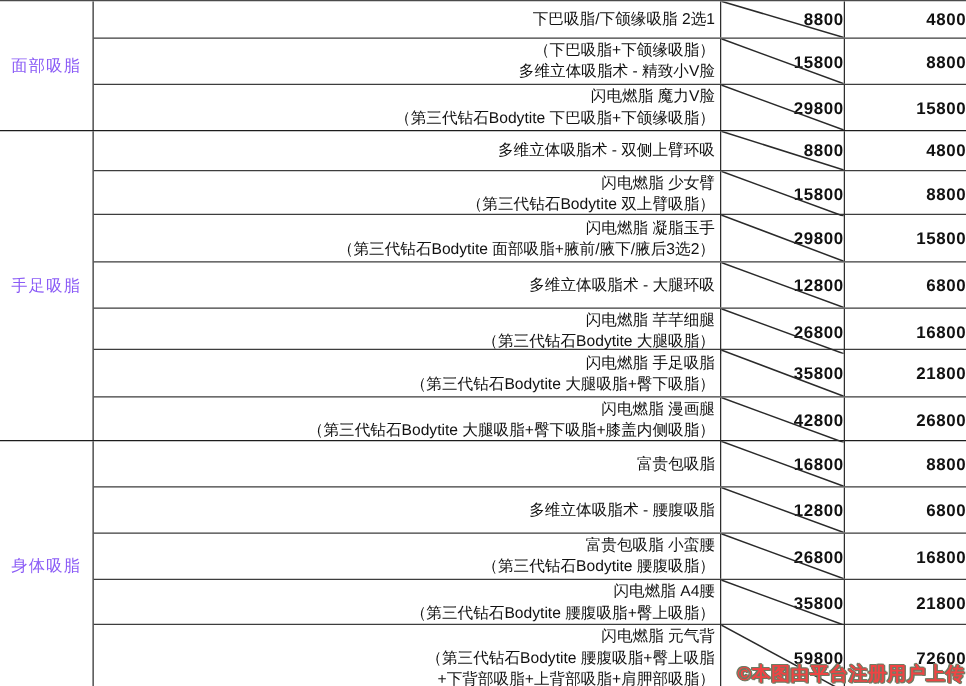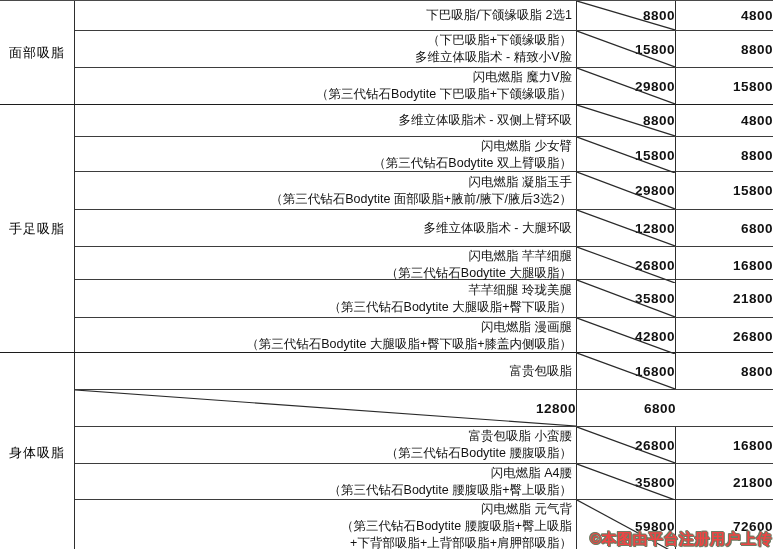--- a/index.html
+++ b/index.html
@@ -20,21 +20,21 @@
     width: 75px;
     box-sizing: border-box;
     border-right: 1px solid #2e2e2e;
     display: flex;
     align-items: center;
     justify-content: center;
   }
   .cat-label {
     font-size: 13px;
     letter-spacing: 1px;
-    color: #000000;
+    color: #8b5cf6;
     white-space: nowrap;
   }
   .rows { flex: 1; display: flex; flex-direction: column; }
   .row {
     display: grid;
     grid-template-columns: 502px 99px 97px;
     box-sizing: border-box;
   }
   .row:not(.last) { border-bottom: 1px solid #3d3d3d; }
   .cell {
@@ -212,21 +212,21 @@
                 <line x1="0" y1="0" x2="100%" y2="100%" stroke="#2a2a2a" stroke-width="1.2"></line>
               </svg>
               <span>26800</span>
             </div>
             <div class="cell price-cell">
               <span>16800</span>
             </div>
           </div>
           <div class="row" style="height: 38px;">
             <div class="cell name-cell">
-              <div class="name-line">芊芊细腿 玲珑美腿</div>
+              <div class="name-line">闪电燃脂 手足吸脂</div>
               <div class="name-line">（第三代钻石Bodytite 大腿吸脂+臀下吸脂）</div>
             </div>
             <div class="cell price-cell orig-cell">
               <svg class="diag">
                 <line x1="0" y1="0" x2="100%" y2="100%" stroke="#2a2a2a" stroke-width="1.2"></line>
               </svg>
               <span>35800</span>
             </div>
             <div class="cell price-cell">
               <span>21800</span>
@@ -262,20 +262,23 @@
               <svg class="diag">
                 <line x1="0" y1="0" x2="100%" y2="100%" stroke="#2a2a2a" stroke-width="1.2"></line>
               </svg>
               <span>16800</span>
             </div>
             <div class="cell price-cell">
               <span>8800</span>
             </div>
           </div>
           <div class="row" style="height: 37px;">
+            <div class="cell name-cell">
+              <div class="name-line">多维立体吸脂术 - 腰腹吸脂</div>
+            </div>
             <div class="cell price-cell orig-cell">
               <svg class="diag">
                 <line x1="0" y1="0" x2="100%" y2="100%" stroke="#2a2a2a" stroke-width="1.2"></line>
               </svg>
               <span>12800</span>
             </div>
             <div class="cell price-cell">
               <span>6800</span>
             </div>
           </div>

